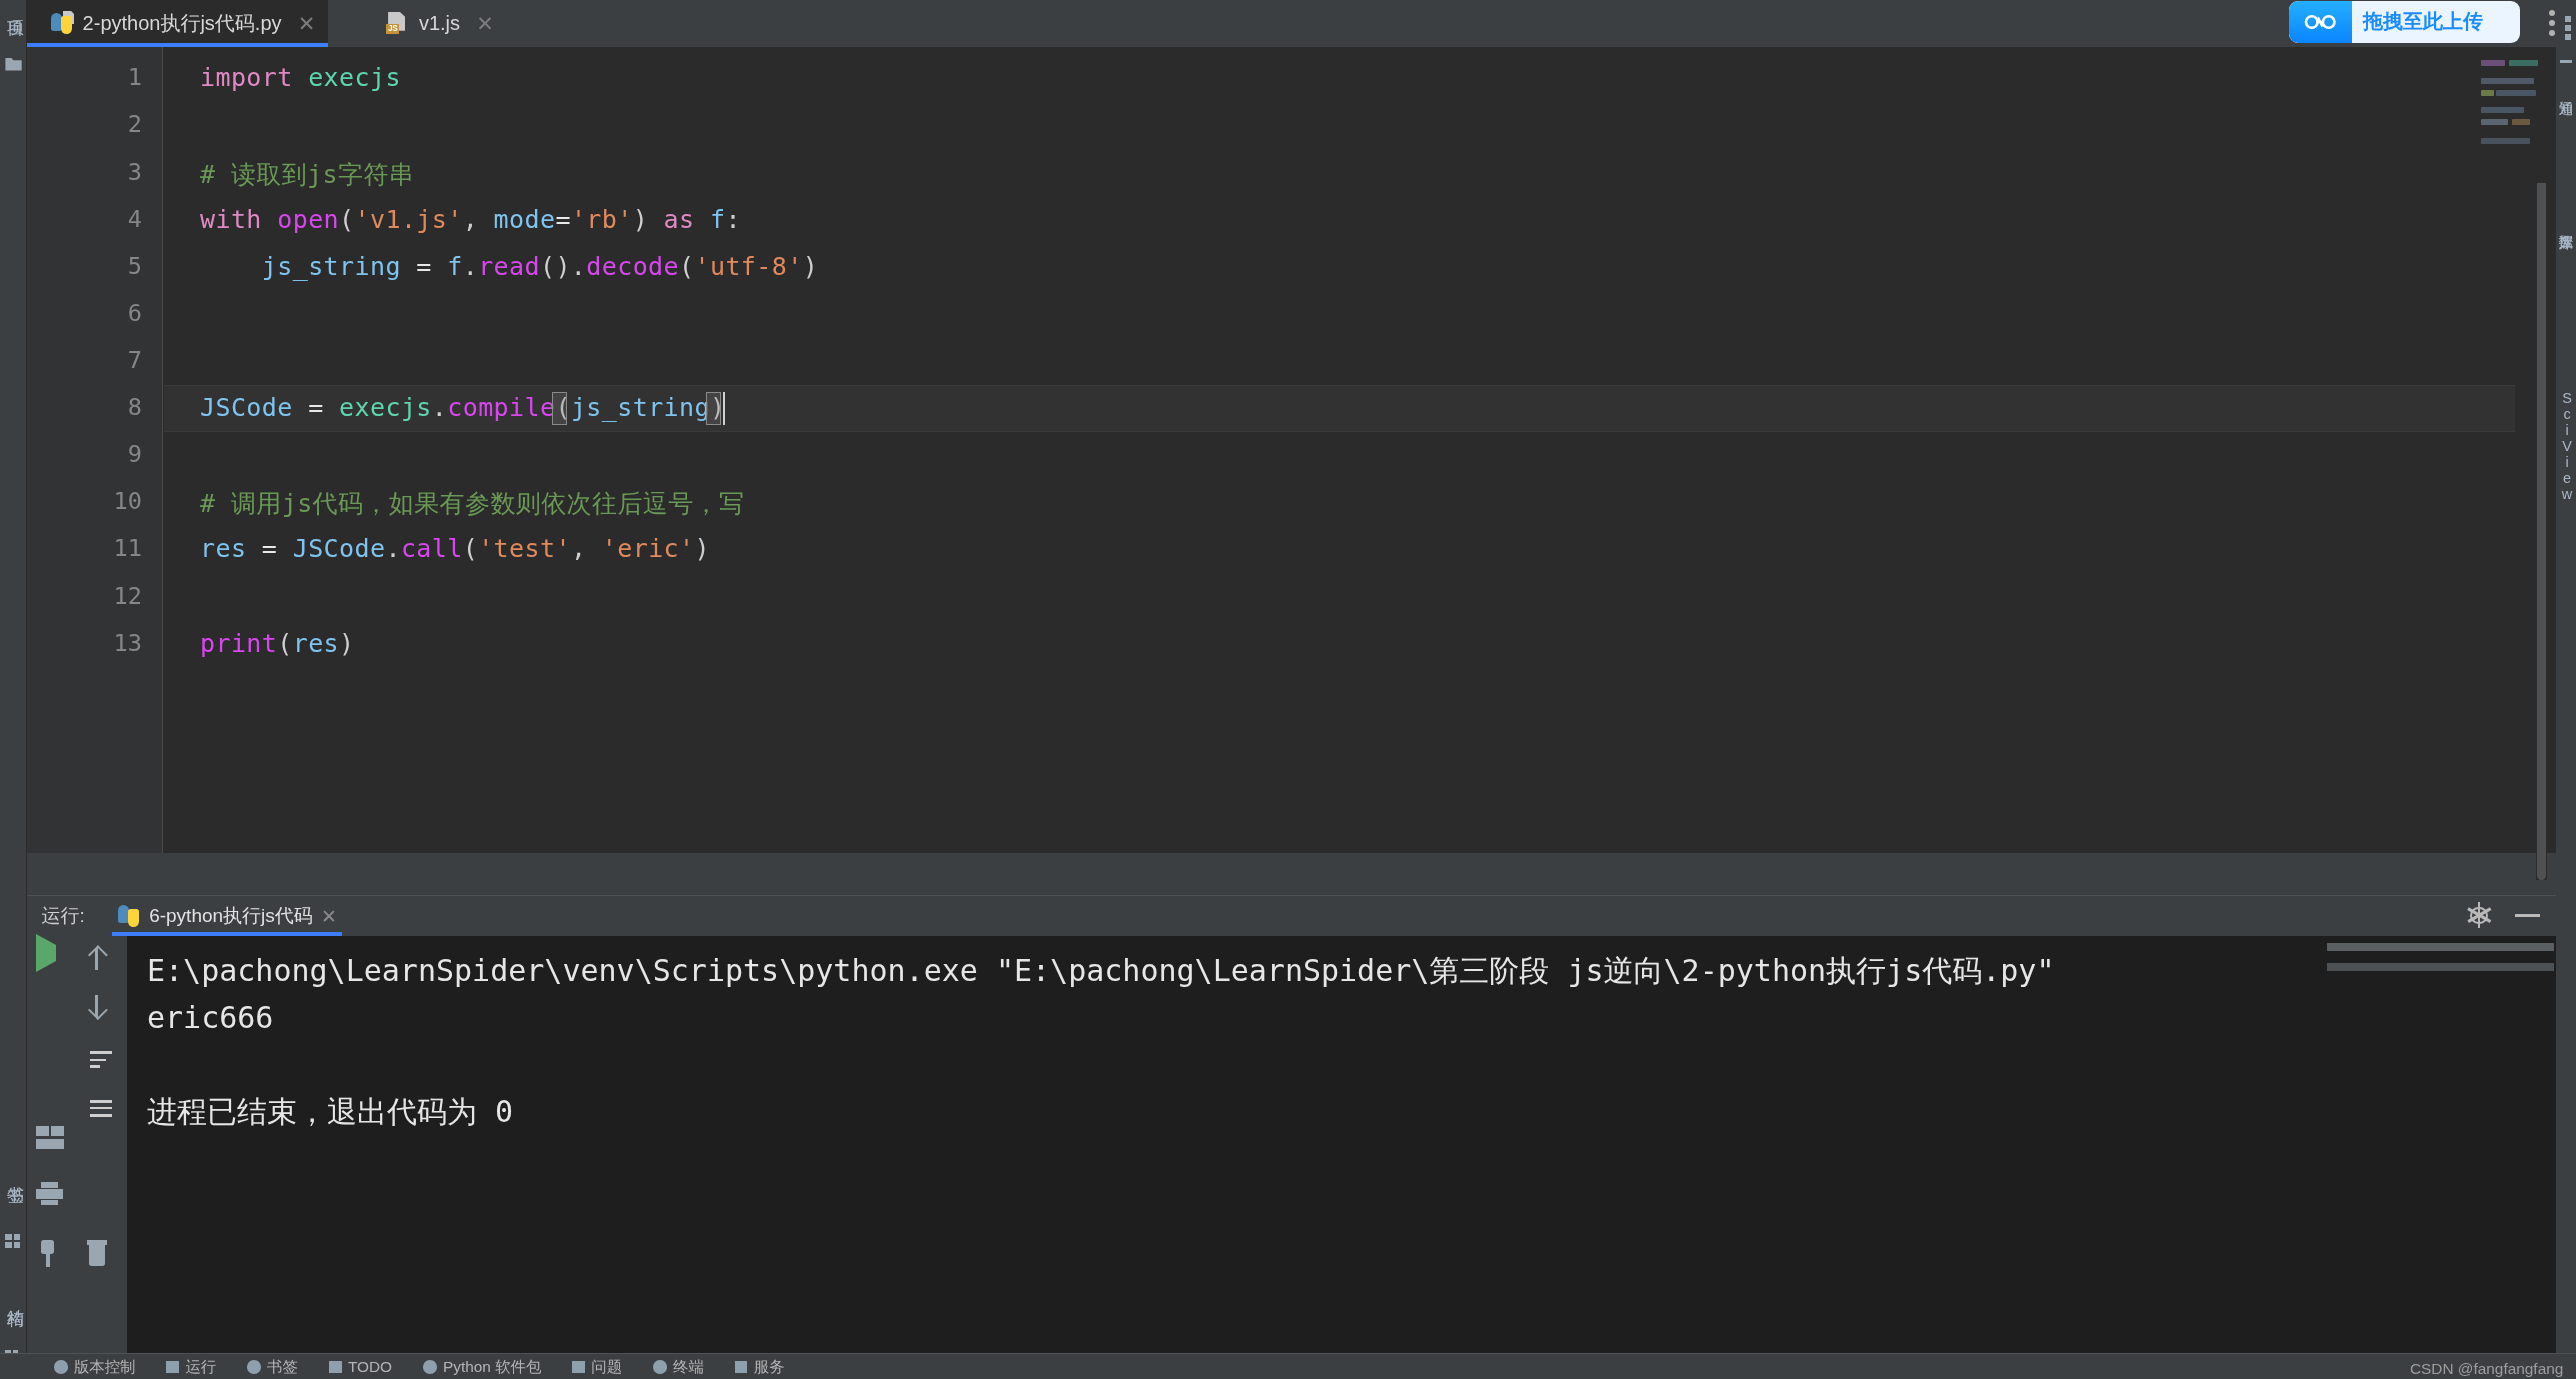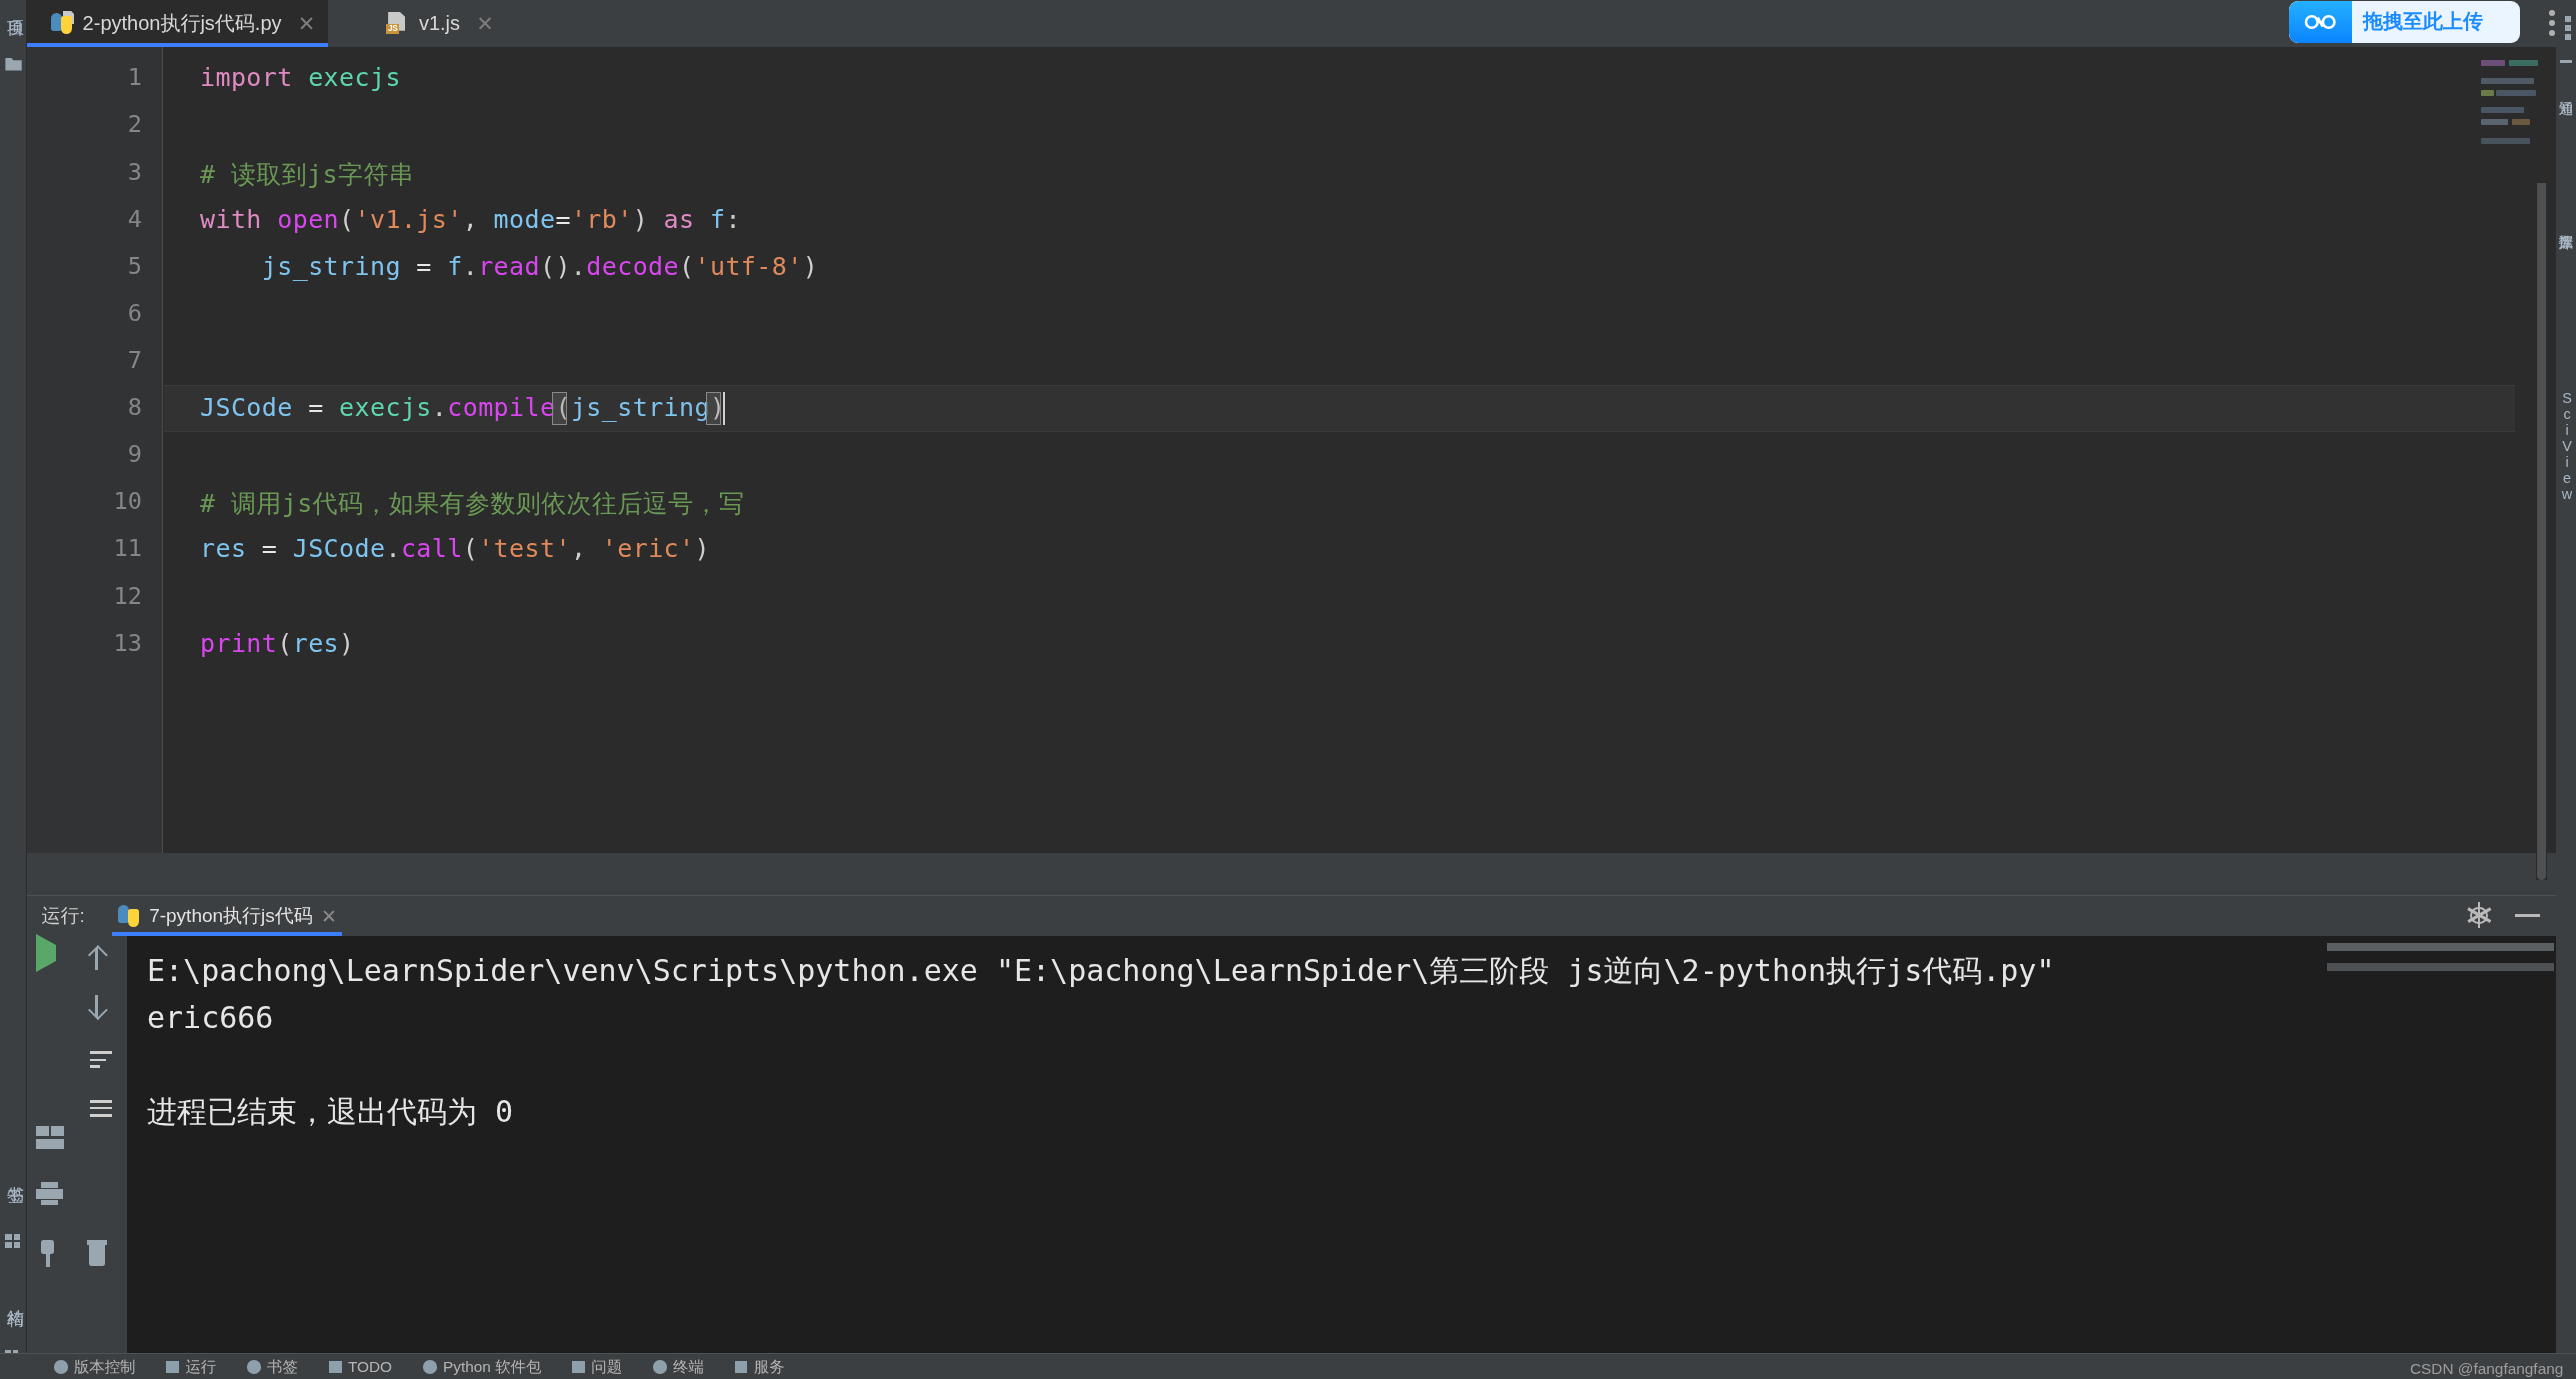--- a/index.html
+++ b/index.html
@@ -443,21 +443,21 @@
   </div>
 
   <div class="runwin">
     <div class="run-header">
       <span class="run-title">运行:</span>
       <div class="run-tab">
         <span class="py-icon">
           <span class="pb blue"></span>
             <span class="pb yel"></span>
         </span>
-        <span class="lbl">7-python执行js代码</span>
+        <span class="lbl">6-python执行js代码</span>
         <span class="xx">✕</span>
       </div>
       <div class="run-header-actions">
         <span class="gear">
           <span class="tooth"></span>
             <span class="tooth t2"></span>
             <span class="tooth t3"></span>
           <span class="ring"></span>
             <span class="hub"></span>
         </span>

